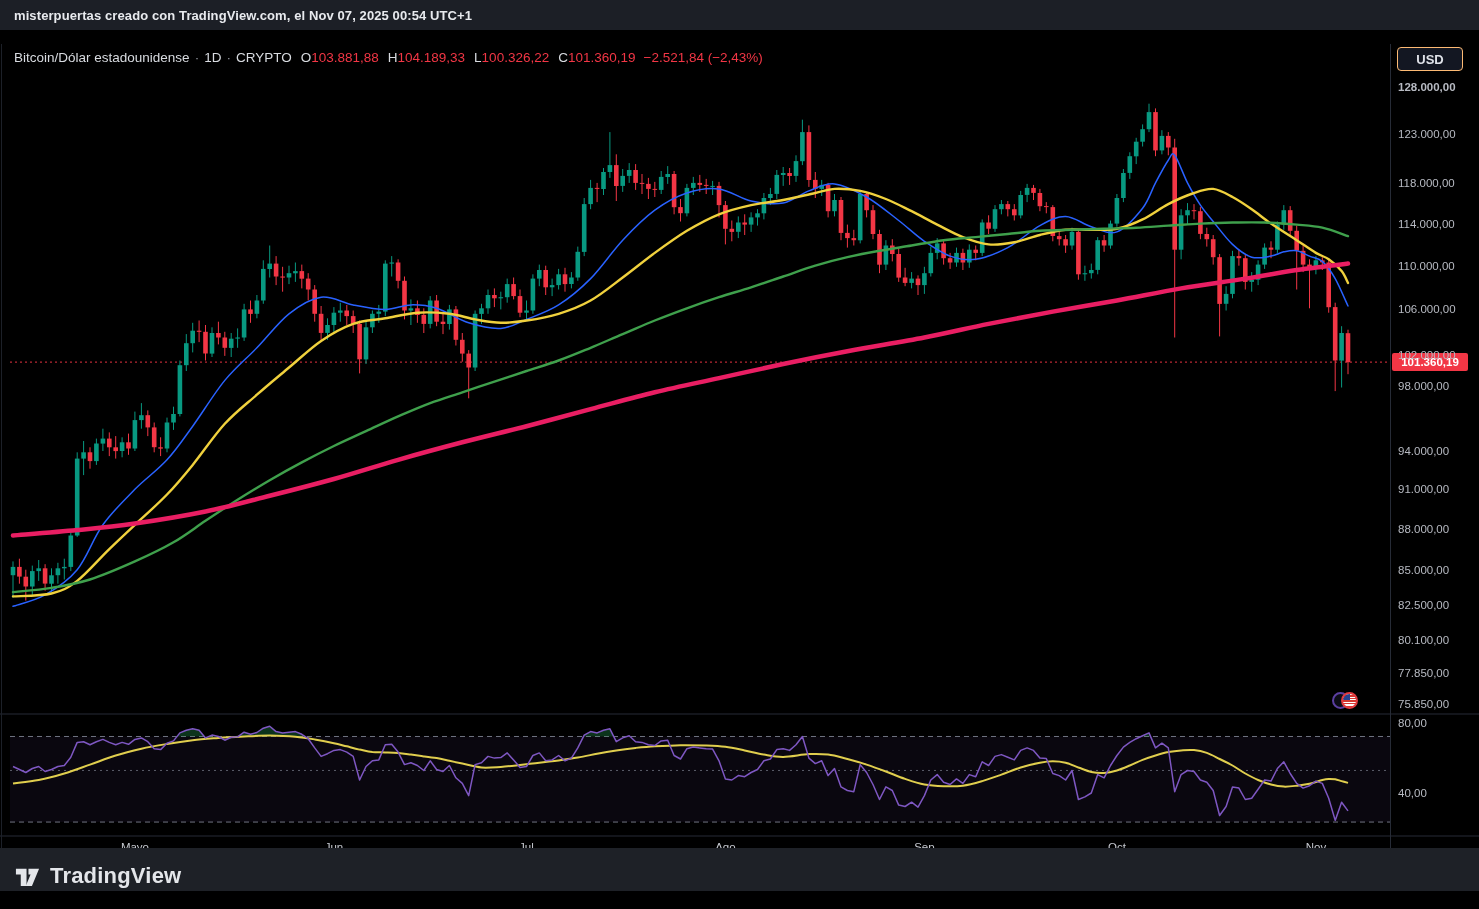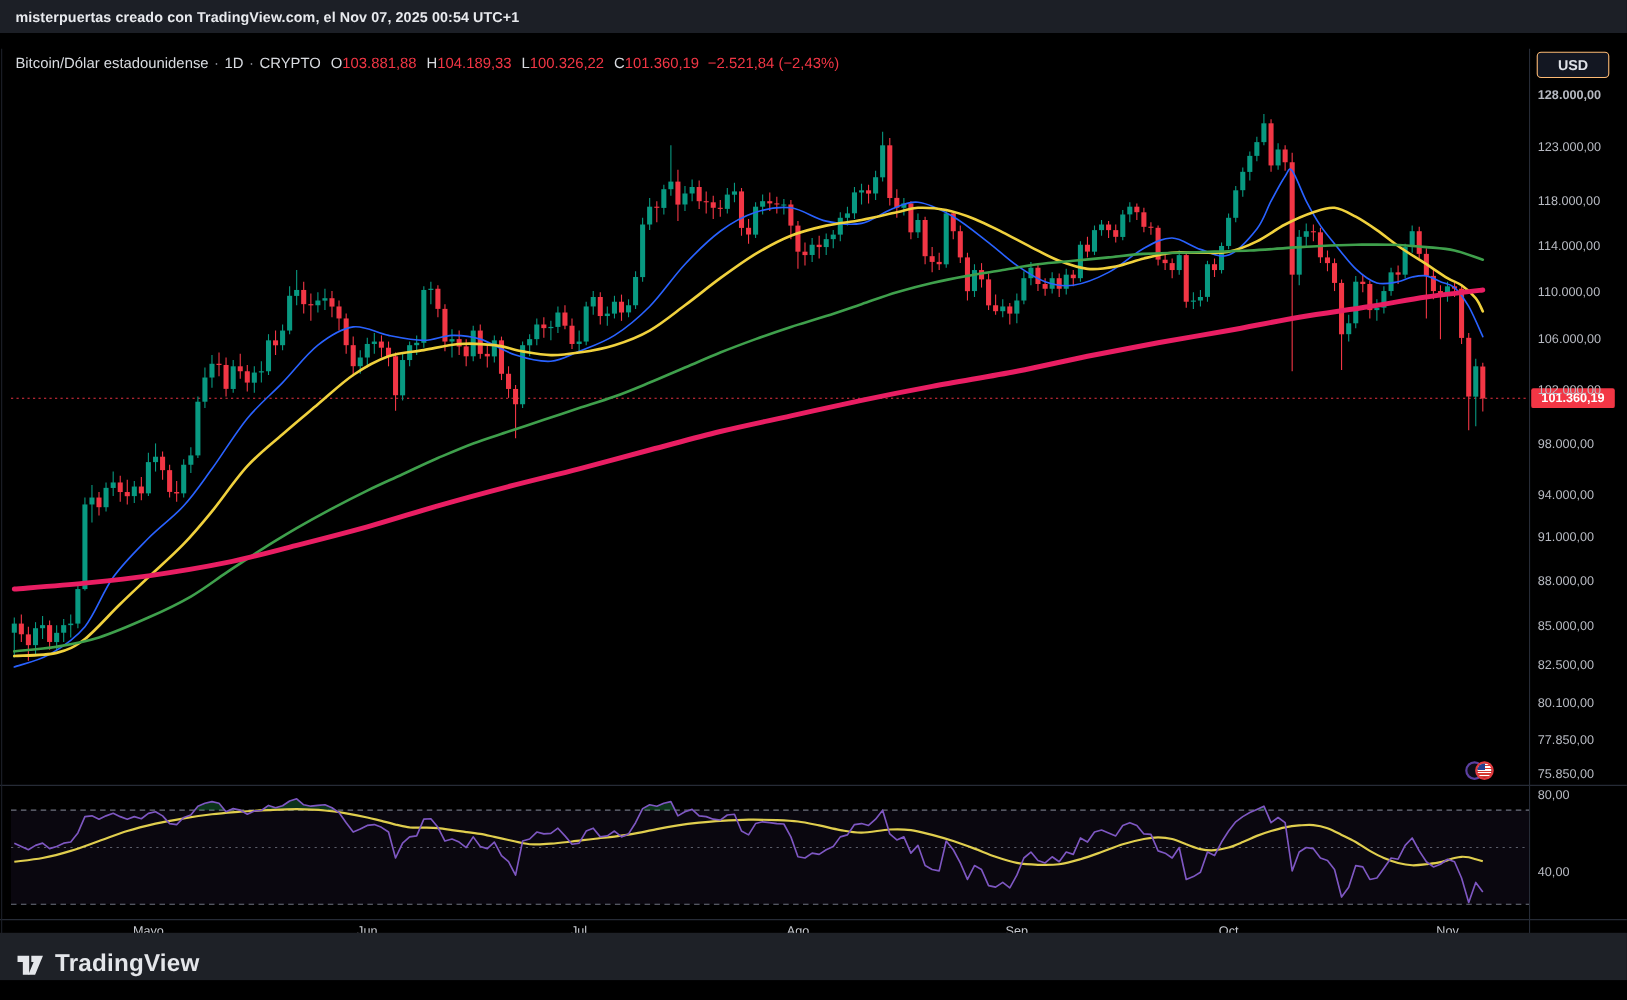--- a/index.html
+++ b/index.html
@@ -501,21 +501,21 @@
     <div id="axis">
       <div id="usdbtn">USD</div>
       <div id="pricetag" style="top: 309.147px;">101.360,19</div>
     <div class="ptick" style="top: 43px; font-weight: bold;">128.000,00</div>
         <div class="ptick" style="top: 89.983px;">123.000,00</div>
         <div class="ptick" style="top: 138.916px;">118.000,00</div>
         <div class="ptick" style="top: 179.579px;">114.000,00</div>
         <div class="ptick" style="top: 221.695px;">110.000,00</div>
         <div class="ptick" style="top: 265.371px;">106.000,00</div>
         <div class="ptick" style="top: 310.727px;">102.000,00</div>
-        <div class="ptick" style="top: 360px;">98.000,00</div>
+        <div class="ptick" style="top: 342px;">98.000,00</div>
         <div class="ptick" style="top: 407.036px;">94.000,00</div>
         <div class="ptick" style="top: 445.281px;">91.000,00</div>
         <div class="ptick" style="top: 484.808px;">88.000,00</div>
         <div class="ptick" style="top: 525.706px;">85.000,00</div>
         <div class="ptick" style="top: 560.906px;">82.500,00</div>
         <div class="ptick" style="top: 595.717px;">80.100,00</div>
         <div class="ptick" style="top: 629.312px;">77.850,00</div>
         <div class="ptick" style="top: 660px;">75.850,00</div>
         <div class="ptick" style="top: 679px;">80,00</div>
         <div class="ptick" style="top: 749px;">40,00</div>

